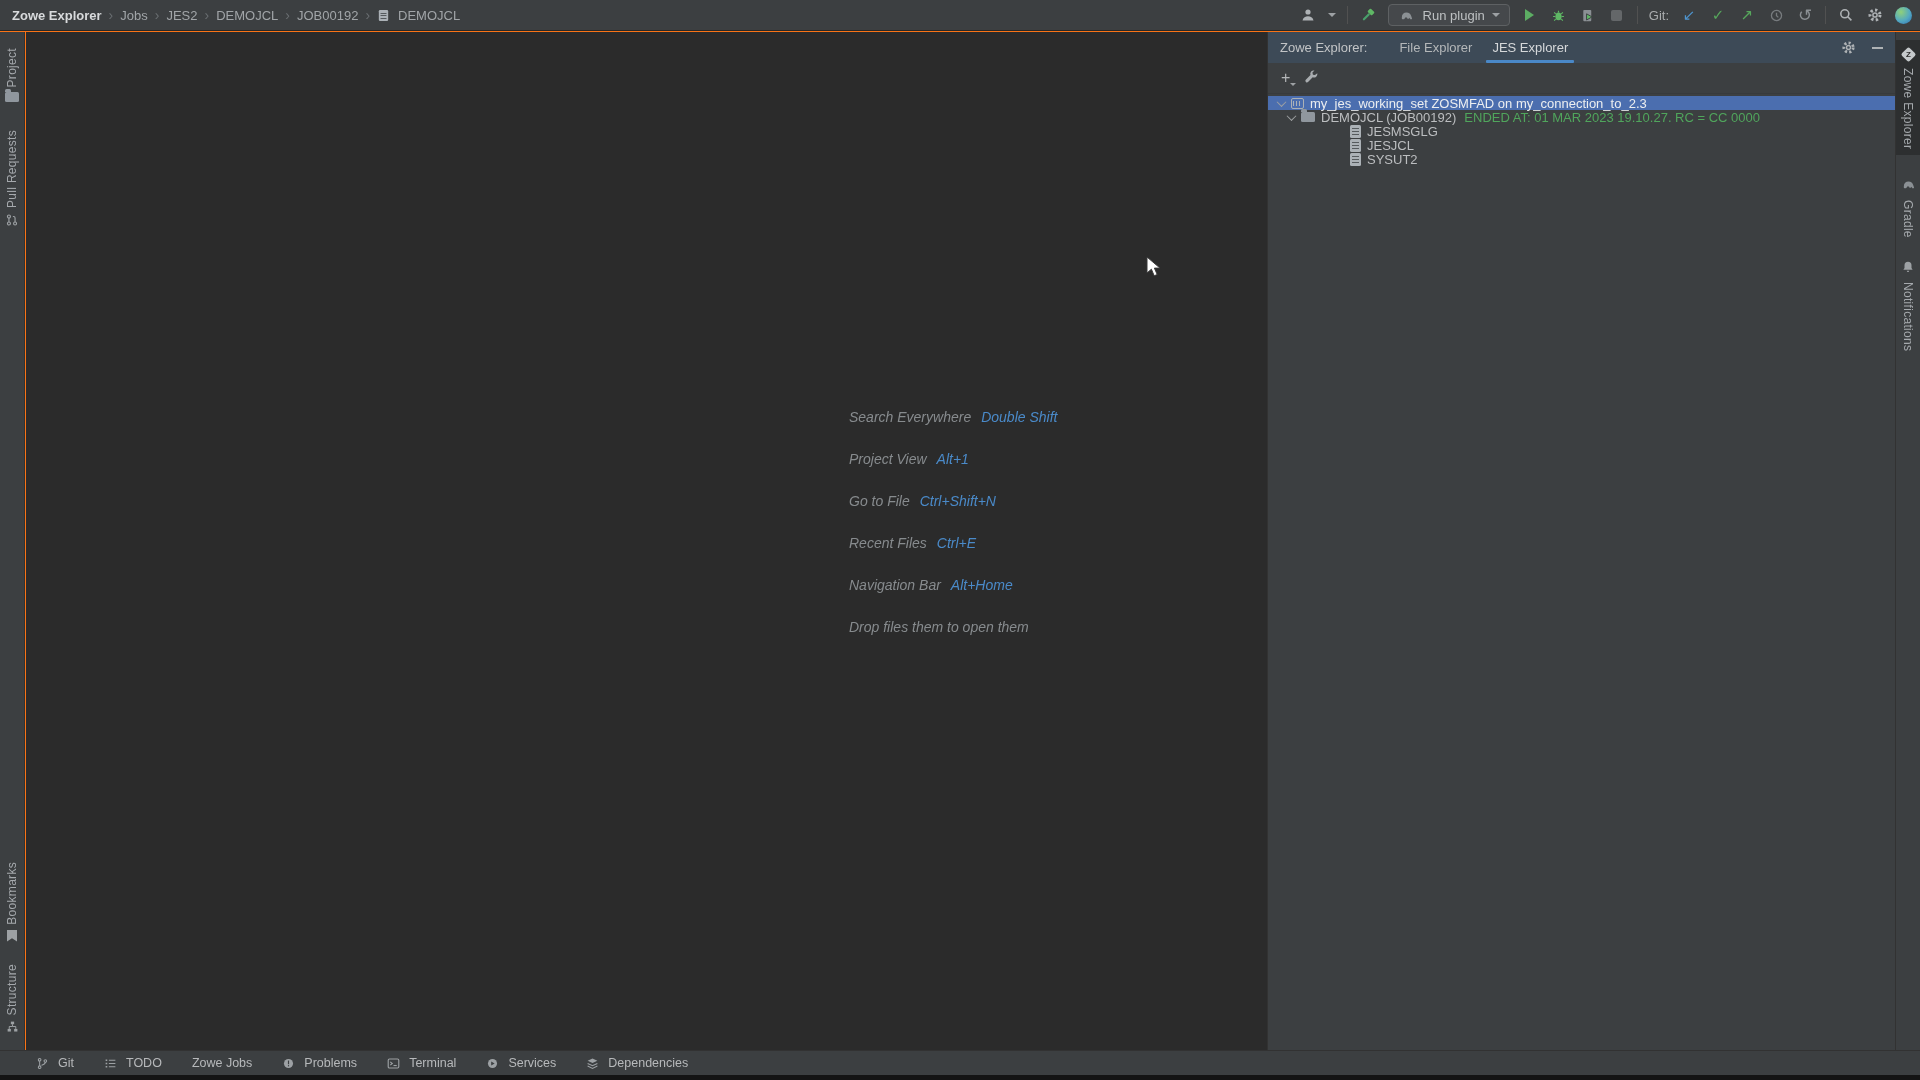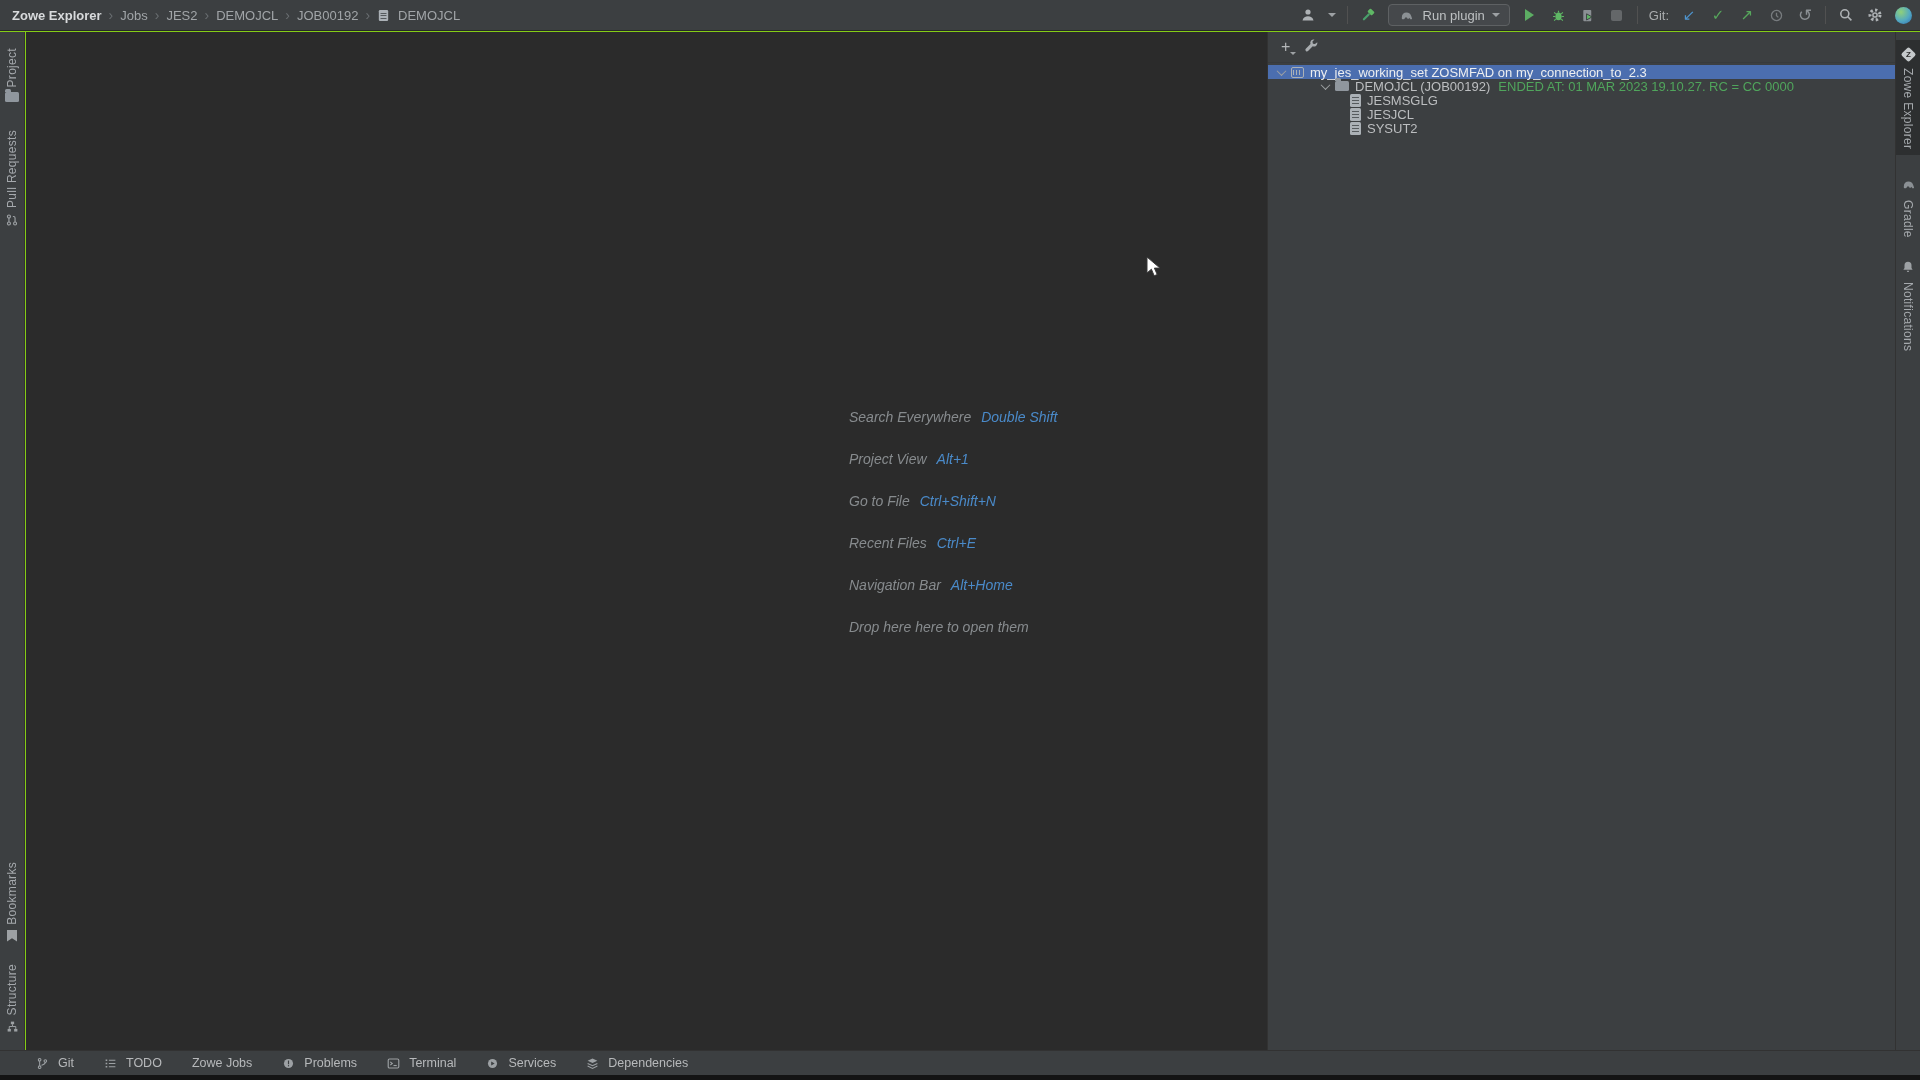--- a/index.html
+++ b/index.html
@@ -1,18 +1,18 @@
 <!DOCTYPE html>
 <html><head>
 <meta charset="utf-8">
 <style>
   * { margin:0; padding:0; box-sizing:border-box; }
   html,body { width:1920px; height:1080px; overflow:hidden; background:#2b2b2b;
               font-family:"Liberation Sans", sans-serif; font-size:13px; -webkit-font-smoothing:antialiased; }
-  .ide { position:relative; width:1920px; height:1080px; background:#84cc16; }
+  .ide { position:relative; width:1920px; height:1080px; background:#f97316; }
 
   
   .topbar { position:absolute; left:0; top:0; width:1920px; height:31px; background:#3c3f41;
             border-bottom:1px solid #282828; display:flex; align-items:center; padding:0 8px 0 12px; }
   .crumbs { display:flex; align-items:center; gap:7px; white-space:nowrap; }
   .crumb { color:#a1a5a8; font-size:13px; cursor:default; }
   .crumb.first { color:#d8dadc; font-weight:bold; }
   .crumb-sep { color:#696d70; font-size:14px; }
   .crumb-fileicon { display:inline-block; margin:0 2px 0 1px; }
 
@@ -75,21 +75,21 @@
   .panel-toolbar { height:31px; display:flex; align-items:center; gap:14px; padding-left:13px; border-bottom:1px solid #373a3c; }
   .plus-wrap { position:relative; color:#b4b7b9; font-size:16px; line-height:1; }
   .plus-wrap .mini-caret { position:absolute; right:-6px; bottom:0; width:0; height:0;
         border-left:3px solid transparent; border-right:3px solid transparent; border-top:3px solid #9da1a4; }
 
   .tree { padding-top:2px; }
   .tree-row { height:14px; display:flex; align-items:center; gap:6px; color:#bcbec0; white-space:nowrap; }
   .tree-row.selected { background:#4b6eaf; color:#eceef0; }
   .chev { width:7px; height:7px; border-right:1.6px solid #9da0a2; border-bottom:1.6px solid #9da0a2;
           transform:rotate(45deg) translate(-1px,-1px); flex:none; }
-  .ind-0 { padding-left:10px; } .ind-1 { padding-left:28px; } .ind-2 { padding-left:54px; } .ind-3 { padding-left:82px; }
+  .ind-0 { padding-left:10px; } .ind-1 { padding-left:28px; } .ind-2 { padding-left:20px; } .ind-3 { padding-left:82px; }
   .tree-status { color:#50a55c; margin-left:2px; }
 
   
   .bottombar { position:absolute; left:0; bottom:5px; width:1920px; height:25px; background:#3c3f41; border-top:1px solid #323232;
                display:flex; align-items:center; gap:30px; padding-left:36px; }
   .bb-item { display:flex; align-items:center; gap:9px; color:#b7b9bb; font-size:12.5px; }
   .bb-item svg { display:block; }
   .window-edge { position:absolute; left:0; bottom:0; width:1920px; height:5px; background:#141414; }
 
   .cursor { position:absolute; left:1146px; top:256px; z-index:50; }
@@ -264,26 +264,40 @@
       </div>
       <div class="hint-row">
         <span class="hint-label">Recent Files</span>
         <span class="hint-key">Ctrl+E</span>
       </div>
       <div class="hint-row">
         <span class="hint-label">Navigation Bar</span>
         <span class="hint-key">Alt+Home</span>
       </div>
       <div class="hint-row">
-        <span class="hint-label">Drop here here to open them</span>
+        <span class="hint-label">Drop files them to open them</span>
       </div>
     </div>
   </div>
 
   <div class="panel">
+    <div class="panel-header">
+      <span class="panel-title">Zowe Explorer:</span>
+      <span class="panel-tab">File Explorer</span>
+      <span class="panel-tab active">JES Explorer</span>
+      <span class="panel-header-actions">
+        <span class="ticon">
+          <svg width="15" height="15" viewBox="0 0 16 16">
+              <circle cx="8" cy="8" r="5" fill="none" stroke="#aeb2b5" stroke-width="3" stroke-dasharray="2.3 2.3"></circle>
+              <circle cx="8" cy="8" r="2.1" fill="none" stroke="#aeb2b5" stroke-width="1.5"></circle>
+            </svg>
+        </span>
+        <span class="min-dash"></span>
+      </span>
+    </div>
 
     <div class="panel-toolbar">
       <span class="plus-wrap"><span>+</span><span class="mini-caret"></span></span>
       <span>
         <svg width="15" height="15" viewBox="0 0 16 16">
             <path fill="#a9adb0" d="M14.2 4.6a3.7 3.7 0 0 1-4.9 4.3l-5 5a1.7 1.7 0 0 1-2.4-2.4l5-5a3.7 3.7 0 0 1 4.3-4.9L9 3.8l.5 2.2 2.2.5z"></path>
           </svg>
       </span>
     </div>
 

